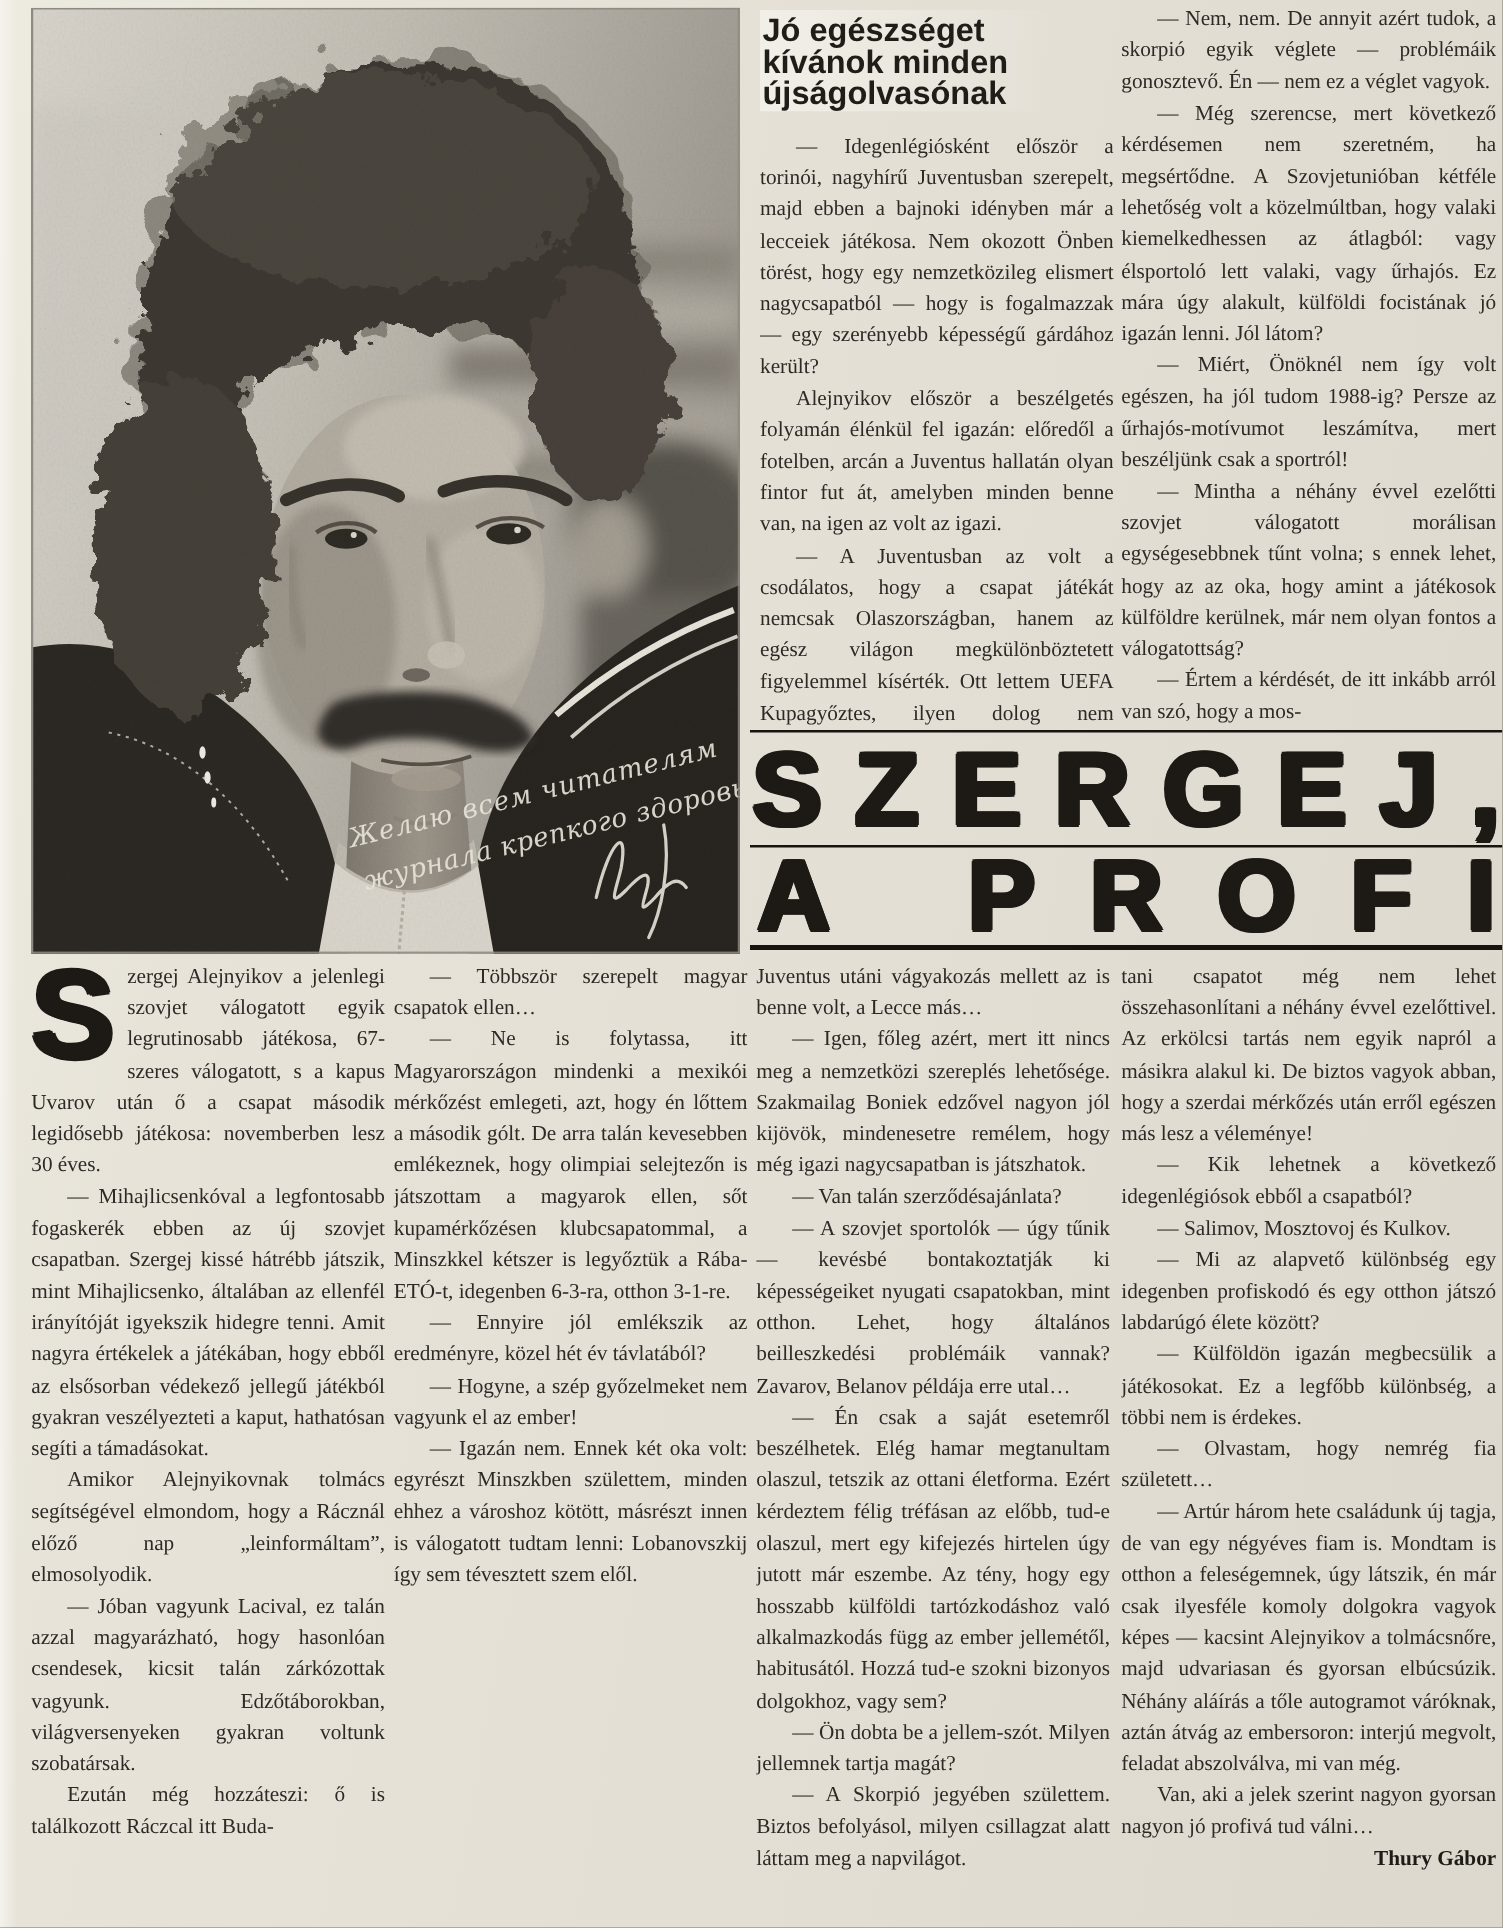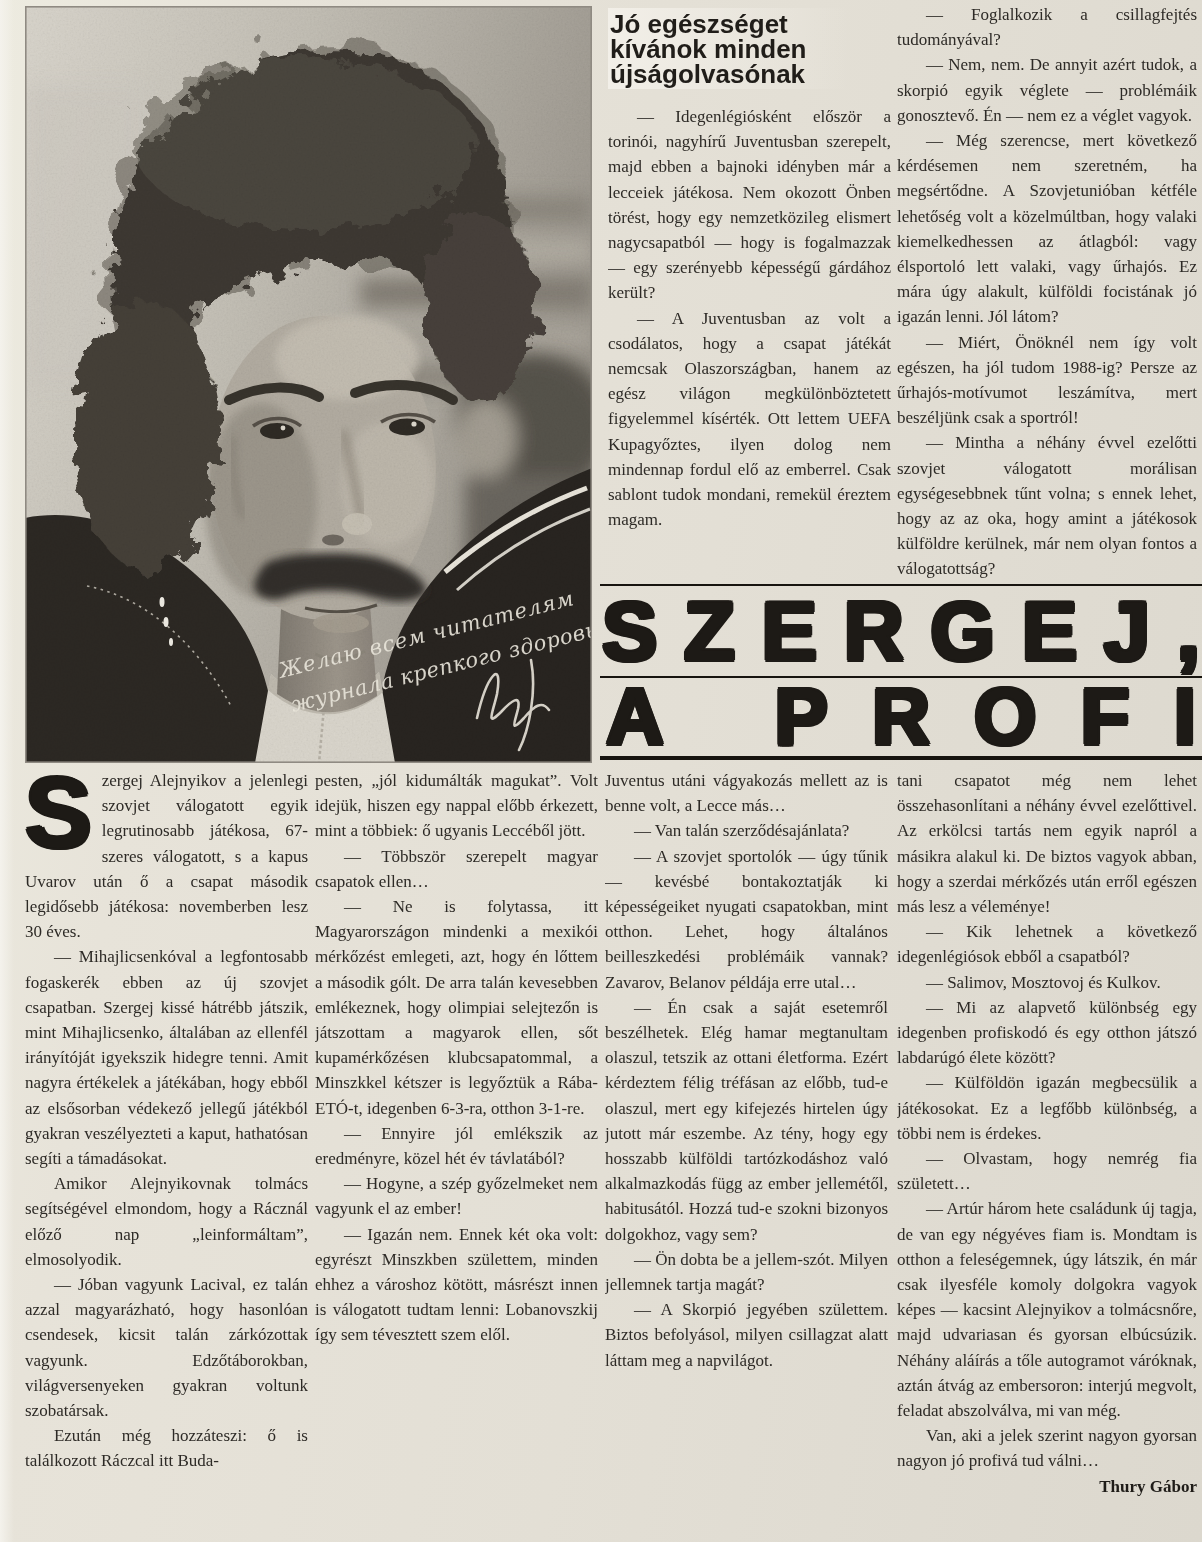--- a/index.html
+++ b/index.html
@@ -156,26 +156,26 @@
     <path d="M452,712 C462,668 478,652 472,688 C468,706 460,722 476,706 C487,694 496,688 493,703 C490,716 484,728 499,712 C509,700 517,694 524,704 M506,654 C512,686 504,724 494,744" fill="none" stroke="#ece8dd" stroke-width="2.6" opacity="0.9" stroke-linecap="round"></path>
 
     <rect width="567" height="757" filter="url(#grainF)" opacity="0.16" style="mix-blend-mode:multiply"></rect>
     <rect x="0.8" y="0.8" width="565.4" height="755.4" fill="none" stroke="#8f8a82" stroke-width="1.6"></rect>
   </svg>
 
   <div class="col col-ta">
     <p class="kicker">Jó egészséget kívánok minden újságolvasónak</p>
     <div>
         <p class="para">— Idegenlégiósként először a torinói, nagyhírű Juventusban szerepelt, majd ebben a bajnoki idényben már a lecceiek játékosa. Nem okozott Önben törést, hogy egy nemzetközileg elismert nagycsapatból — hogy is fogalmazzak — egy szerényebb képességű gárdához került?</p>
+        <p class="para">Alejnyikov először a beszélgetés folyamán élénkül fel igazán: előredől a fotelben, arcán a Juventus hallatán olyan fintor fut át, amelyben minden benne van, na igen az volt az igazi.</p>
         <p class="para">— A Juventusban az volt a csodálatos, hogy a csapat játékát nemcsak Olaszországban, hanem az egész világon megkülönböztetett figyelemmel kísérték. Ott lettem UEFA Kupagyőztes, ilyen dolog nem mindennap fordul elő az emberrel. Csak sablont tudok mondani, remekül éreztem magam.</p>
       </div>
   </div>
 
   <div class="col col-tb">
-      <p class="para">— Foglalkozik a csillagfejtés tudományával?</p>
       <p class="para">— Nem, nem. De annyit azért tudok, a skorpió egyik véglete — problémáik gonosztevő. Én — nem ez a véglet vagyok.</p>
       <p class="para">— Még szerencse, mert következő kérdésemen nem szeretném, ha megsértődne. A Szovjetunióban kétféle lehetőség volt a közelmúltban, hogy valaki kiemelkedhessen az átlagból: vagy élsportoló lett valaki, vagy űrhajós. Ez mára úgy alakult, külföldi focistának jó igazán lenni. Jól látom?</p>
       <p class="para">— Miért, Önöknél nem így volt egészen, ha jól tudom 1988-ig? Persze az űrhajós-motívumot leszámítva, mert beszéljünk csak a sportról!</p>
       <p class="para">— Mintha a néhány évvel ezelőtti szovjet válogatott morálisan egységesebbnek tűnt volna; s ennek lehet, hogy az az oka, hogy amint a játékosok külföldre kerülnek, már nem olyan fontos a válogatottság?</p>
       <p class="para">— Értem a kérdését, de itt inkább arról van szó, hogy a mos-</p>
     </div>
 
   <div class="headline">
     <div class="rule" style="height:2px"></div>
     <div class="hl hl1">
@@ -207,33 +207,33 @@
     </p>
     <div>
         <p class="para">— Mihajlicsenkóval a legfontosabb fogaskerék ebben az új szovjet csapatban. Szergej kissé hátrébb játszik, mint Mihajlicsenko, általában az ellenfél irányítóját igyekszik hidegre tenni. Amit nagyra értékelek a játékában, hogy ebből az elsősorban védekező jellegű játékból gyakran veszélyezteti a kaput, hathatósan segíti a támadásokat.</p>
         <p class="para">Amikor Alejnyikovnak tolmács segítségével elmondom, hogy a Rácznál előző nap „leinformáltam”, elmosolyodik.</p>
         <p class="para">— Jóban vagyunk Lacival, ez talán azzal magyarázható, hogy hasonlóan csendesek, kicsit talán zárkózottak vagyunk. Edzőtáborokban, világversenyeken gyakran voltunk szobatársak.</p>
         <p class="para">Ezután még hozzáteszi: ő is találkozott Ráczcal itt Buda-</p>
       </div>
   </div>
 
   <div class="col col-b2">
-    <p class="para noindent">pesten, „jól kidumálták magukat”. Volt idejük, hiszen egy nappal előbb érkezett, mint a többiek: ő ugyanis Leccéből jött.</p>
     <div>
         <p class="para">— Többször szerepelt magyar csapatok ellen…</p>
         <p class="para">— Ne is folytassa, itt Magyarországon mindenki a mexikói mérkőzést emlegeti, azt, hogy én lőttem a második gólt. De arra talán kevesebben emlékeznek, hogy olimpiai selejtezőn is játszottam a magyarok ellen, sőt kupamérkőzésen klubcsapatommal, a Minszkkel kétszer is legyőztük a Rába-ETÓ-t, idegenben 6-3-ra, otthon 3-1-re.</p>
         <p class="para">— Ennyire jól emlékszik az eredményre, közel hét év távlatából?</p>
         <p class="para">— Hogyne, a szép győzelmeket nem vagyunk el az ember!</p>
         <p class="para">— Igazán nem. Ennek két oka volt: egyrészt Minszkben születtem, minden ehhez a városhoz kötött, másrészt innen is válogatott tudtam lenni: Lobanovszkij így sem tévesztett szem elől.</p>
       </div>
   </div>
 
   <div class="col col-b3">
     <p class="para noindent">Juventus utáni vágyakozás mellett az is benne volt, a Lecce más…</p>
     <div>
+        <p class="para">— Igen, főleg azért, mert itt nincs meg a nemzetközi szereplés lehetősége. Szakmailag Boniek edzővel nagyon jól kijövök, mindenesetre remélem, hogy még igazi nagycsapatban is játszhatok.</p>
         <p class="para">— Van talán szerződésajánlata?</p>
         <p class="para">— A szovjet sportolók — úgy tűnik — kevésbé bontakoztatják ki képességeiket nyugati csapatokban, mint otthon. Lehet, hogy általános beilleszkedési problémáik vannak? Zavarov, Belanov példája erre utal…</p>
         <p class="para">— Én csak a saját esetemről beszélhetek. Elég hamar megtanultam olaszul, tetszik az ottani életforma. Ezért kérdeztem félig tréfásan az előbb, tud-e olaszul, mert egy kifejezés hirtelen úgy jutott már eszembe. Az tény, hogy egy hosszabb külföldi tartózkodáshoz való alkalmazkodás függ az ember jellemétől, habitusától. Hozzá tud-e szokni bizonyos dolgokhoz, vagy sem?</p>
         <p class="para">— Ön dobta be a jellem-szót. Milyen jellemnek tartja magát?</p>
         <p class="para">— A Skorpió jegyében születtem. Biztos befolyásol, milyen csillagzat alatt láttam meg a napvilágot.</p>
       </div>
   </div>
 
   <div class="col col-b4">
     <p class="para noindent">tani csapatot még nem lehet összehasonlítani a néhány évvel ezelőttivel. Az erkölcsi tartás nem egyik napról a másikra alakul ki. De biztos vagyok abban, hogy a szerdai mérkőzés után erről egészen más lesz a véleménye!</p>

